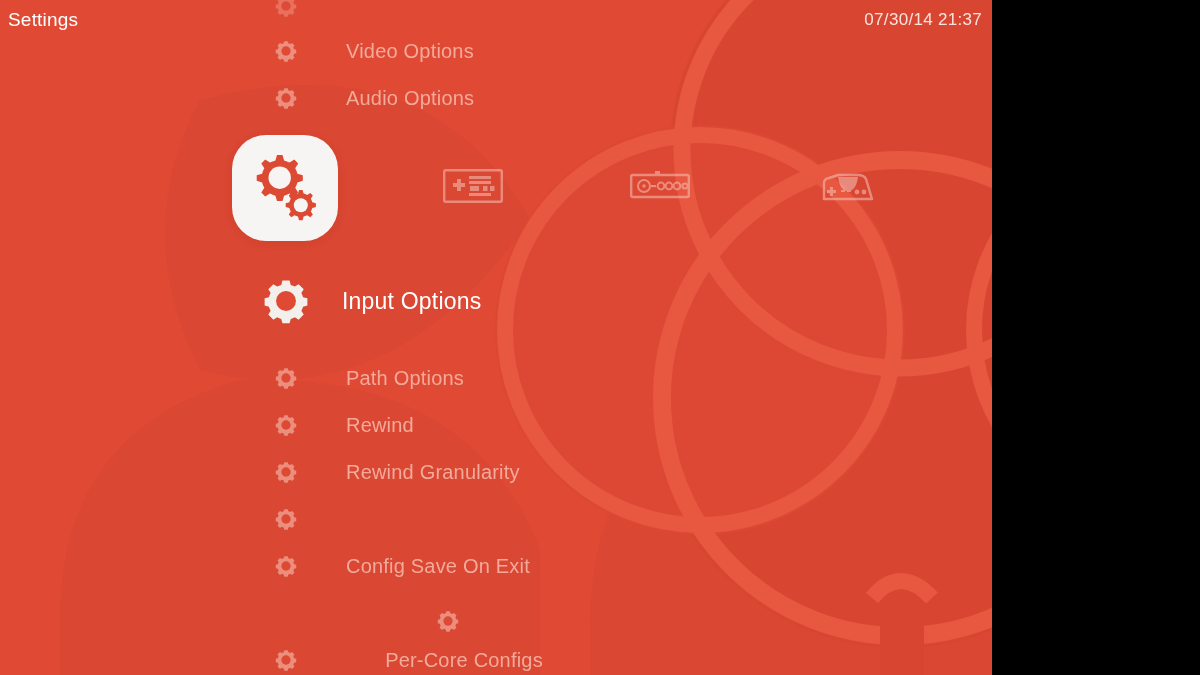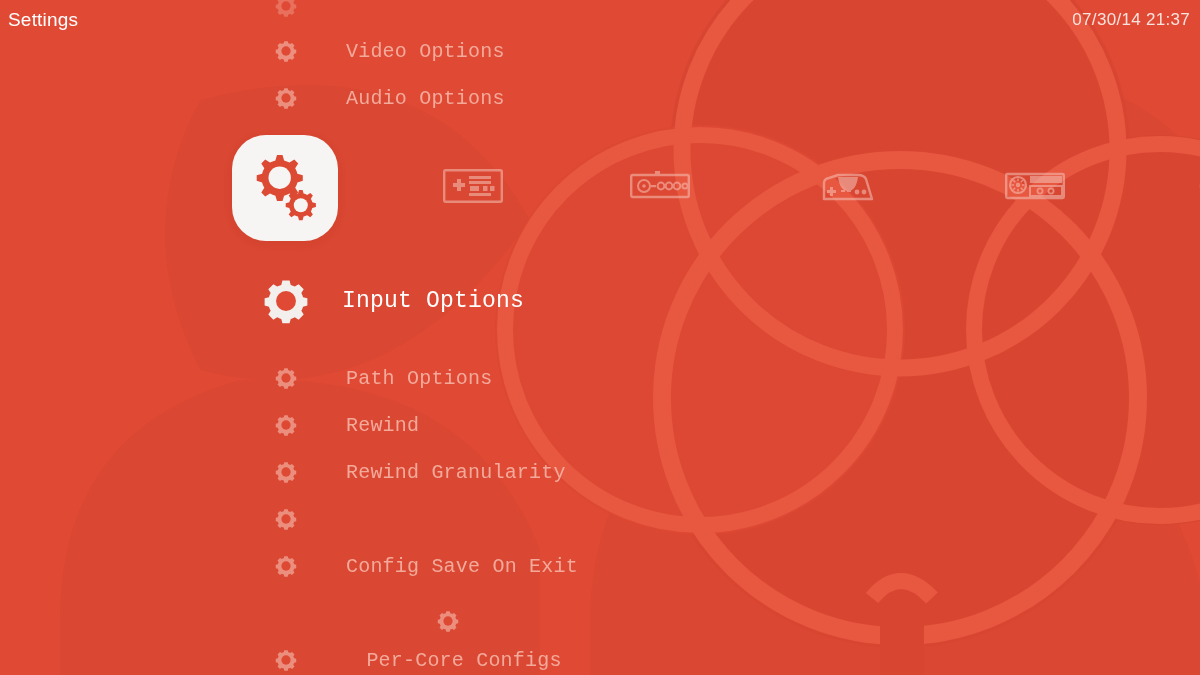--- a/index.html
+++ b/index.html
@@ -3,21 +3,21 @@
 <meta charset="utf-8">
 <title>RetroArch XMB Settings</title>
 <style>
   html, body {
     margin: 0;
     padding: 0;
     background: #000;
   }
   #screen {
     position: relative;
-    width: 1200px;
+    width: 992px;
     height: 675px;
     overflow: hidden;
     font-family: "Liberation Sans", sans-serif;
     background: #e04a35;
     user-select: none;
   }
 
   
   #wallpaper {
     position: absolute;
@@ -94,21 +94,20 @@
   .active-tile svg { display: block; }
 
   
   .menu {
     position: absolute;
     left: 0;
     top: 0;
     width: 640px;
     height: 675px;
     z-index: 14;
-    font-family: Liberation Mono, monospace;
   }
   .menu-item {
     position: absolute;
     left: 258px;
     width: 380px;
     height: 40px;
     display: flex;
     align-items: center;
     gap: 0px;
   }

